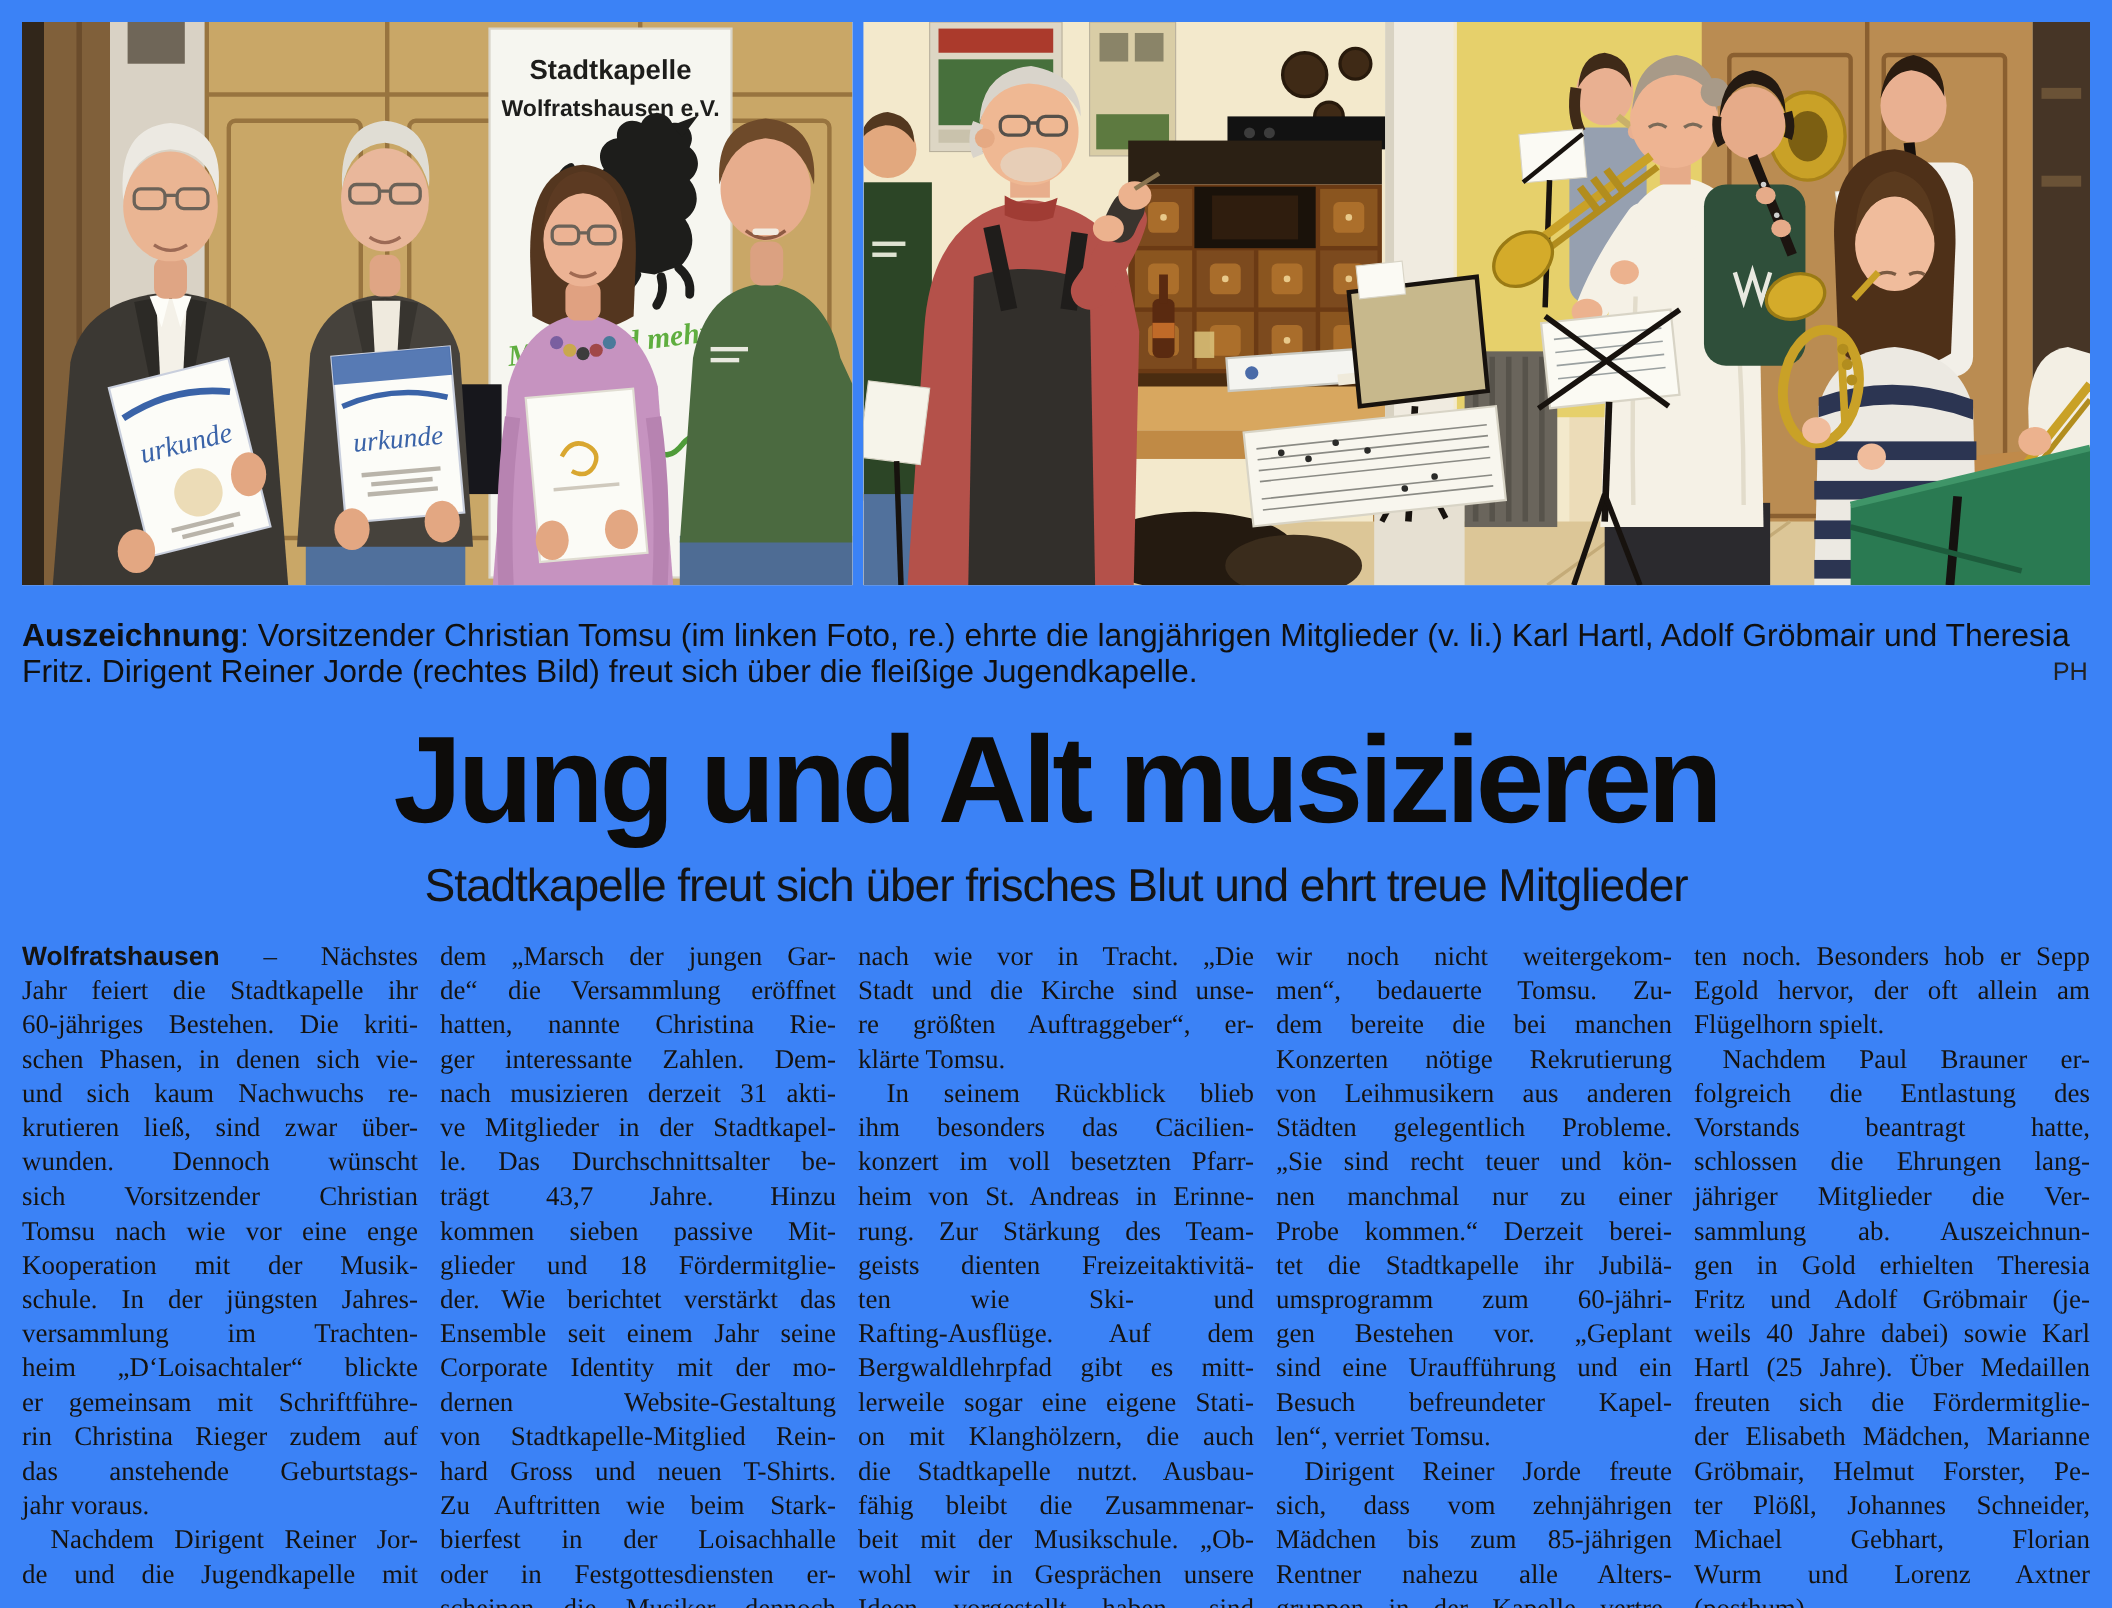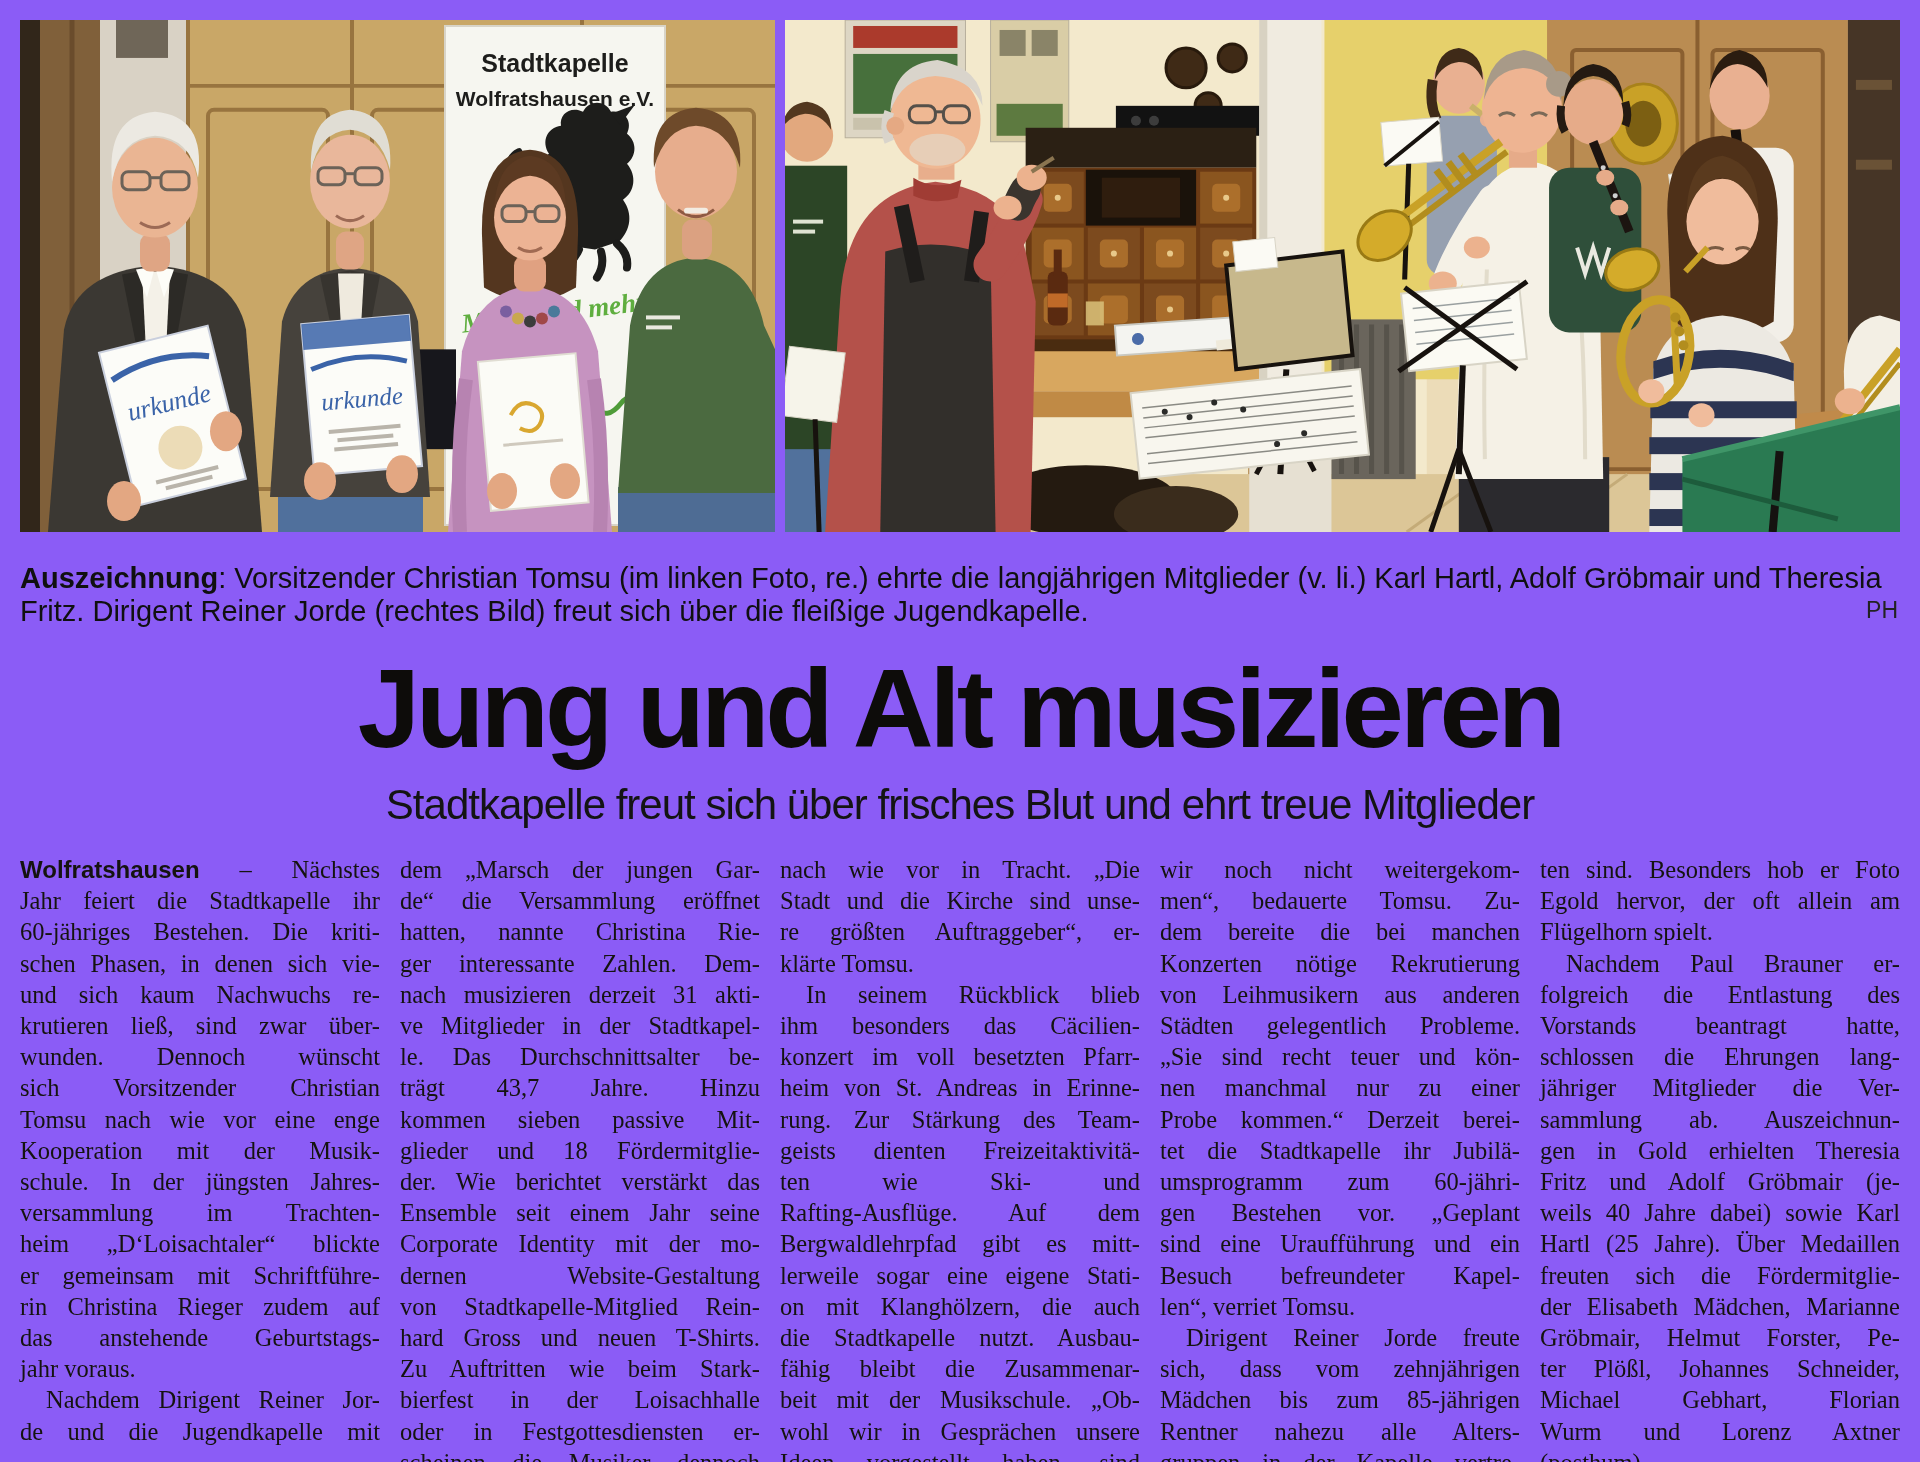--- a/index.html
+++ b/index.html
@@ -1,16 +1,16 @@
 <!DOCTYPE html>
 <html><head>
 <meta charset="utf-8">
 <style>
   html,body{margin:0;padding:0;background:#ffffff;width:1920px;height:1462px;overflow:hidden;}
-  .page{width:1920px;height:1462px;background:#8b5cf6;box-sizing:border-box;padding:20px;font-family:"Liberation Sans",sans-serif;color:#111;}
+  .page{width:1920px;height:1462px;background:#3b82f6;box-sizing:border-box;padding:20px;font-family:"Liberation Sans",sans-serif;color:#111;}
   .photo-row{display:flex;gap:10px;height:512px;}
   .photo{margin:0;height:512px;overflow:hidden;background:#ddd;}
   .photo.left{width:755px;}
   .photo.right{width:1115px;}
   .photo svg{display:block;width:100%;height:100%;}
   .caption{position:relative;margin:30px 0 0 0;font-size:29px;line-height:33px;color:#101010;letter-spacing:0;}
   .caption .cap-lead{font-weight:700;}
   .caption .credit{position:absolute;right:2px;bottom:1px;font-size:23px;color:#222;}
   .headline{margin:26px 0 0 0;text-align:center;font-family:"Liberation Sans",sans-serif;
     font-weight:700;font-size:112px;line-height:110px;letter-spacing:-4px;color:#0d0c0a;}
@@ -618,21 +618,21 @@
         <div class="line">sind eine Uraufführung und ein</div>
         <div class="line">Besuch befreundeter Kapel-</div>
         <div class="line end">len“, verriet Tomsu.</div>
         <div class="line indent">Dirigent Reiner Jorde freute</div>
         <div class="line">sich, dass vom zehnjährigen</div>
         <div class="line">Mädchen bis zum 85-jährigen</div>
         <div class="line">Rentner nahezu alle Alters-</div>
         <div class="line">gruppen in der Kapelle vertre-</div>
       </div>
       <div class="col">
-        <div class="line">ten sind. Besonders hob er Foto</div>
+        <div class="line">ten noch. Besonders hob er Sepp</div>
         <div class="line">Egold hervor, der oft allein am</div>
         <div class="line end">Flügelhorn spielt.</div>
         <div class="line indent">Nachdem Paul Brauner er-</div>
         <div class="line">folgreich die Entlastung des</div>
         <div class="line">Vorstands beantragt hatte,</div>
         <div class="line">schlossen die Ehrungen lang-</div>
         <div class="line">jähriger Mitglieder die Ver-</div>
         <div class="line">sammlung ab. Auszeichnun-</div>
         <div class="line">gen in Gold erhielten Theresia</div>
         <div class="line">Fritz und Adolf Gröbmair (je-</div>

